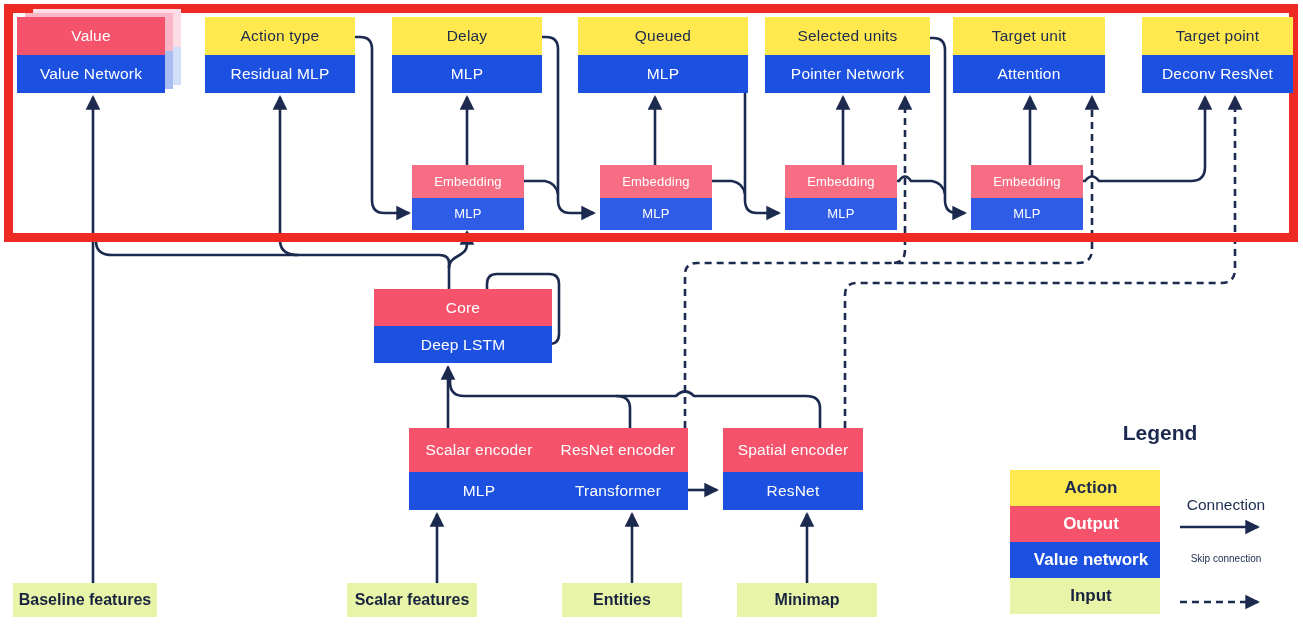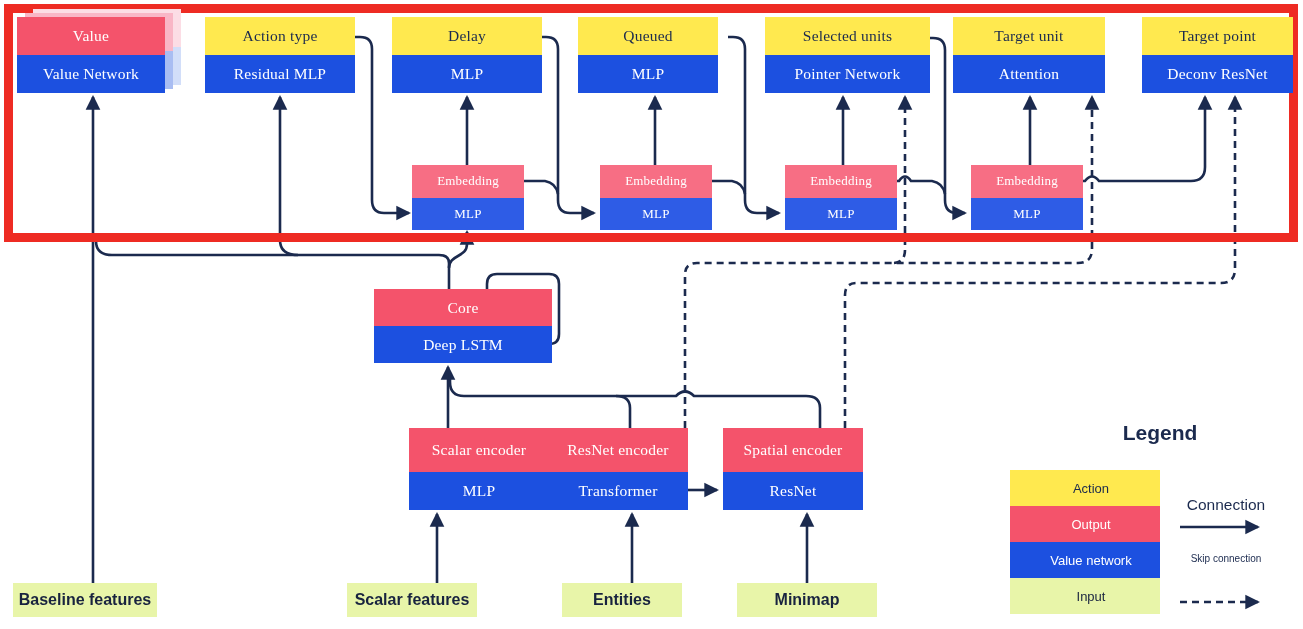--- a/index.html
+++ b/index.html
@@ -19,29 +19,29 @@
   }
   #wires{position:absolute;left:0;top:0;z-index:1;}
   #red-frame{
     position:absolute;left:4px;top:4px;width:1294px;height:238px;
     border:9px solid var(--frame);box-sizing:border-box;z-index:2;pointer-events:none;
   }
   .node{
     position:absolute;display:flex;flex-direction:column;z-index:3;
     font-size:15.5px;font-weight:500;letter-spacing:.2px;text-align:center;
   }
-  .band{flex:1;display:flex;align-items:center;justify-content:center;white-space:nowrap;font-family:Liberation Serif, serif;}
+  .band{flex:1;display:flex;align-items:center;justify-content:center;white-space:nowrap;}
   .b-action{background:var(--yellow);color:var(--navy);}
   .b-output{background:var(--pink);color:#fff;}
   .b-net{background:var(--blue);color:#fff;}
   .head{top:17px;height:76px;}
   #h0{left:17px;width:148px;}
   #h1{left:205px;width:150px;}
   #h2{left:392px;width:150px;}
-  #h3{left:578px;width:140px;}
+  #h3{left:578px;width:170px;}
   #h4{left:765px;width:165px;}
   #h5{left:953px;width:152px;}
   #h6{left:1142px;width:151px;}
   .echo{position:absolute;width:148px;height:76px;display:flex;flex-direction:column;z-index:2;}
   .echo div{flex:1;}
   #echo2{left:33px;top:9px;}
   #echo2 .e-top{background:#fcdde5;}
   #echo2 .e-bot{background:#d2def9;}
   #echo1{left:25px;top:13px;}
   #echo1 .e-top{background:#f9b6c6;}
@@ -63,21 +63,21 @@
   #i1{left:347px;width:130px;}
   #i2{left:562px;width:120px;}
   #i3{left:737px;width:140px;}
   
   #legend-title{
     position:absolute;left:1085px;top:421px;width:150px;z-index:3;
     font-size:21px;font-weight:600;text-align:center;color:var(--navy);
   }
   #legend-swatches{position:absolute;left:1010px;top:470px;width:150px;z-index:3;}
   .lrow{height:36px;display:flex;align-items:center;justify-content:center;
-        font-size:13px;font-weight:400;padding-left:12px;}
+        font-size:17px;font-weight:700;padding-left:12px;}
   .lrow.l-action{background:var(--yellow);color:var(--navy);}
   .lrow.l-output{background:var(--pink);color:#fff;}
   .lrow.l-net{background:var(--blue);color:#fff;}
   .lrow.l-input{background:var(--input);color:#18233f;}
   #legend-conn-label{position:absolute;left:1170px;top:496px;width:112px;z-index:3;
     text-align:center;font-size:15.5px;font-weight:500;}
   #legend-skip-label{position:absolute;left:1176px;top:549px;width:100px;z-index:3;
     text-align:center;font-size:10px;font-weight:500;line-height:19px;}
 </style>
 </head>

